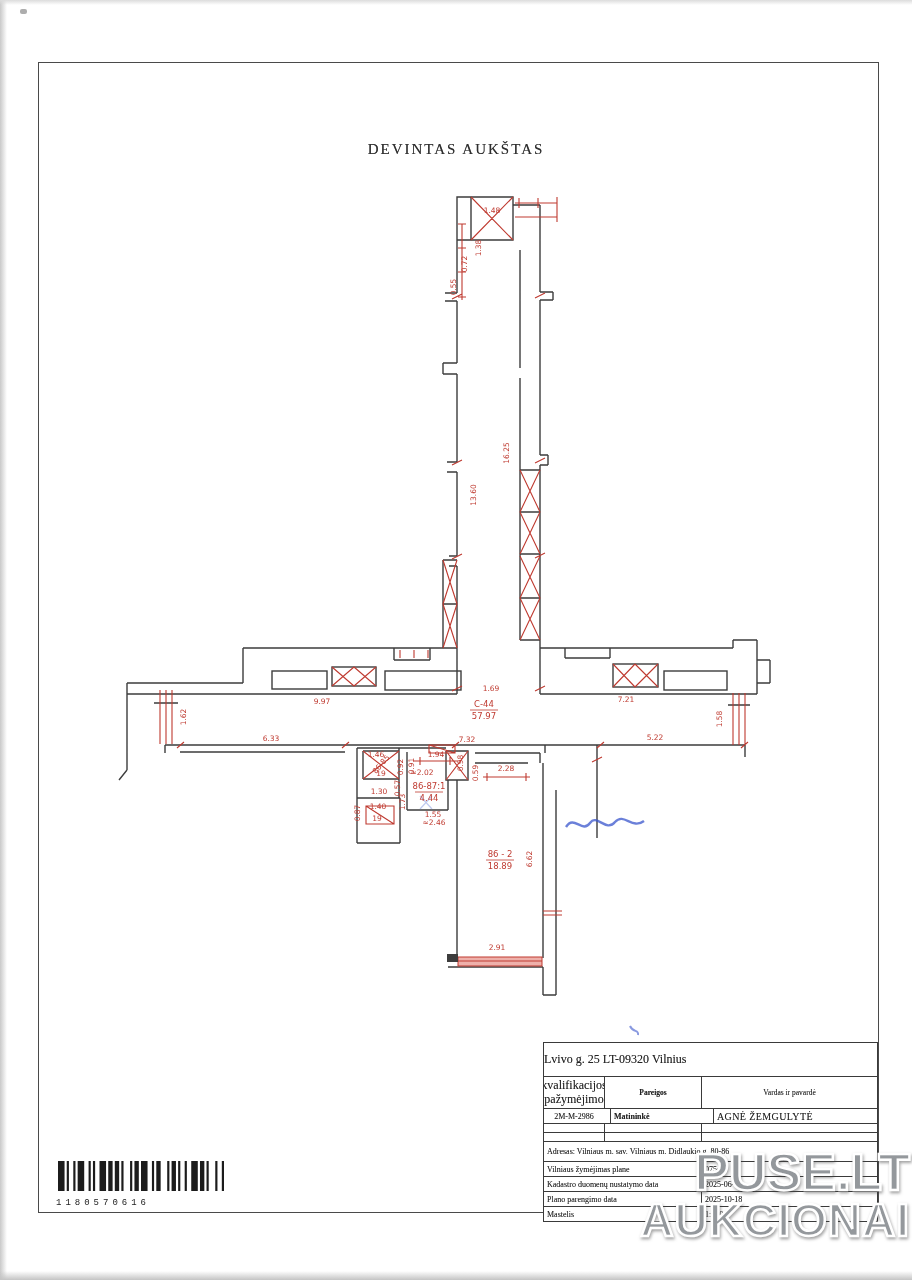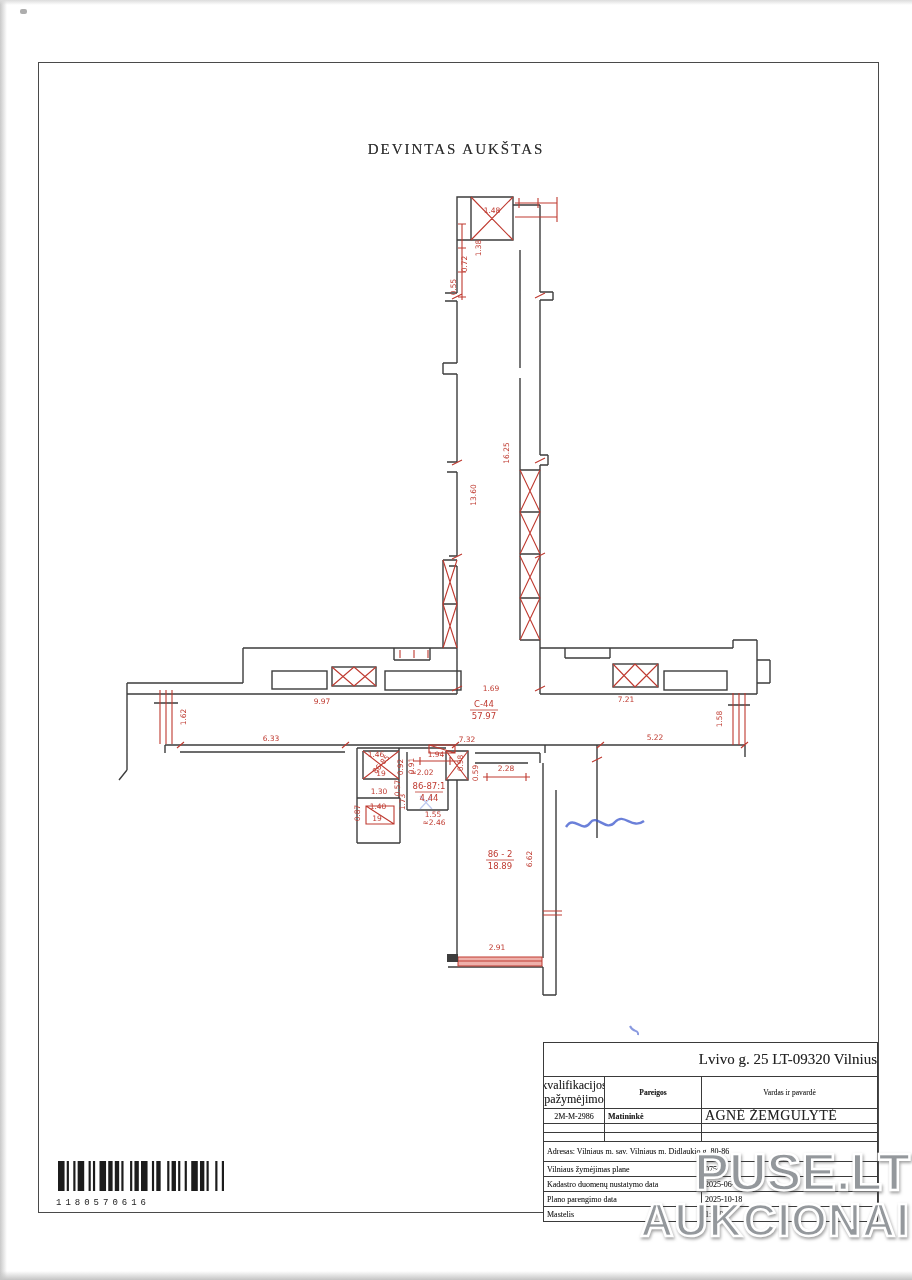--- a/index.html
+++ b/index.html
@@ -23,26 +23,26 @@
        border:1.2px solid #3a3a3a;color:#232323;z-index:3;box-sizing:border-box;
        text-shadow:0 0 .5px rgba(30,30,30,.4);}
   .tb-row{display:flex;border-top:1px solid #3a3a3a;box-sizing:border-box;align-items:stretch;}
   .tb-row:first-child{border-top:none;}
   .tb-cell{border-left:1px solid #3a3a3a;box-sizing:border-box;display:flex;align-items:center;
        padding:0 3px;overflow:hidden;}
   .tb-cell:first-child{border-left:none;}
   .c1{width:60px;justify-content:center;text-align:center;}
   .c2{width:97px;font-weight:bold;}
   .c3{flex:1;}
-  .h-top{height:33px;justify-content:flex-end;align-items:center;display:flex;font-size:15px;}
+  .h-top{height:33px;justify-content:flex-start;align-items:center;display:flex;font-size:12px;}
   .h-cols{height:32px;font-size:7.5px;}
   .h-cols .c1{font-size:12px;line-height:1.1;}
   .h-cols .c2,.h-cols .c3{justify-content:center;text-align:center;}
-  .r-data{height:15px;font-size:8px;}
-  .r-data .c3{font-size:14px;letter-spacing:.4px;}
+  .r-data{height:15px;font-size:8px;gap:6px;}
+  .r-data .c3{font-size:10px;letter-spacing:.4px;}
   .r-empty{height:9px;}
   .r-addr{height:20px;font-size:8px;align-items:center;display:flex;padding:0 3px;}
   .r-kv{height:15px;font-size:8px;}
   .kv-label{width:157px;}
   .kv-value{flex:1;}
   
   .barcode{position:absolute;left:56px;top:1161px;width:170px;z-index:2;text-align:left;}
   .barcode-num{font:9px "Liberation Mono",monospace;letter-spacing:4px;color:#222;margin-top:1px;}
   
   .wm{position:absolute;right:2px;top:1148px;width:650px;text-align:right;z-index:6;

